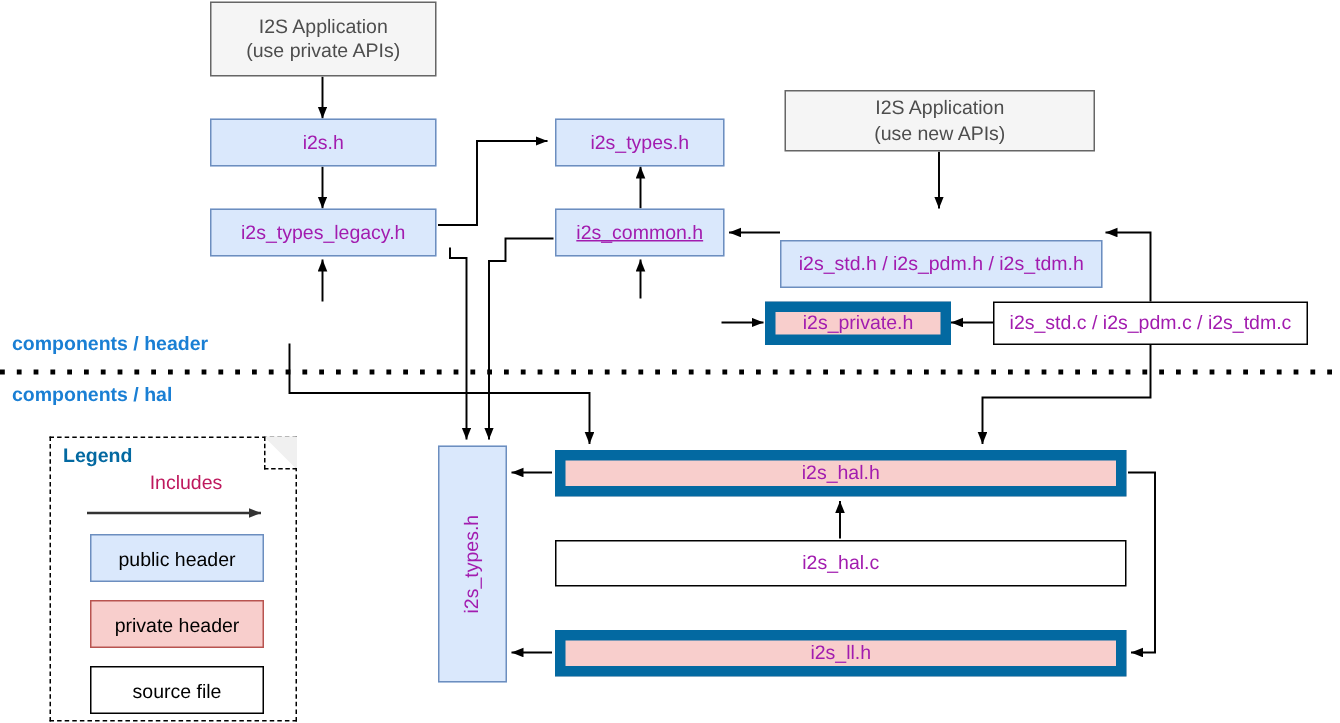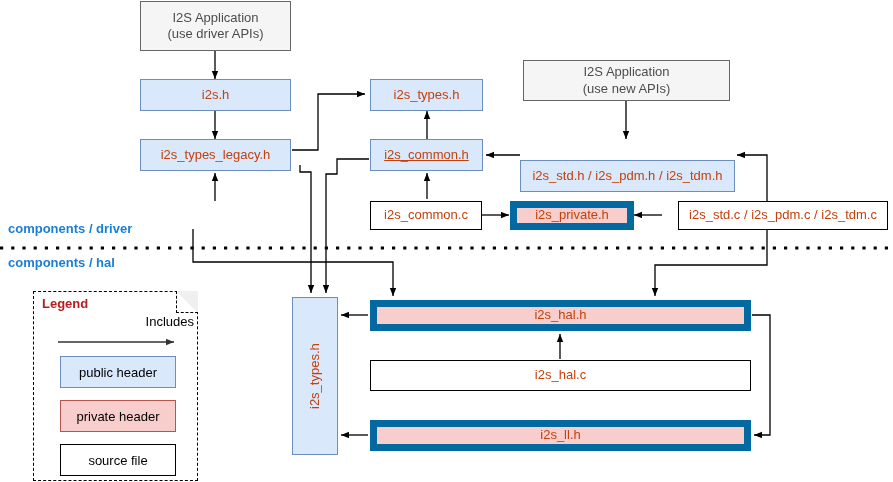--- a/index.html
+++ b/index.html
@@ -1,38 +1,38 @@
 <!DOCTYPE html>
 <html><head>
 <meta charset="utf-8">
 <style>
   html,body{margin:0;padding:0;background:#ffffff;}
   body{width:893px;height:482px;font-family:"Liberation Sans",sans-serif;overflow:hidden;}
   #stage{position:relative;width:877px;height:482px;}
   svg#wires{position:absolute;left:0;top:0;width:893px;height:482px;pointer-events:none;}
 
   .node{position:absolute;box-sizing:border-box;display:flex;align-items:center;justify-content:center;
-        text-align:center;font-size:13px;line-height:1.25;color:#c2410c;z-index:3;}
+        text-align:center;font-size:13px;line-height:1.25;color:#a21caf;z-index:3;}
   .app{background:#f5f5f5;border:1px solid #666666;color:#4d4d4d;}
   .pub{background:#dae8fc;border:1px solid #6c8ebf;}
   .priv{background:#f8cecc;border:7px solid #0369a1;}
   .src{background:#ffffff;border:1px solid #000000;}
 
   .vertical{writing-mode:vertical-rl;transform:rotate(180deg);}
 
   .zonelabel{position:absolute;color:#1a7fd4;font-weight:bold;font-size:13px;z-index:4;}
 
   #legend{position:absolute;left:33px;top:291px;width:165px;height:190px;z-index:5;
           border:1px dashed #000;background:#ffffff;box-sizing:border-box;}
   #legend .foldmask{position:absolute;right:-1px;top:-1px;width:22px;height:22px;background:#ffffff;
           border-left:1px dashed #000;border-bottom:1px dashed #000;box-sizing:border-box;}
   #legend .foldtri{position:absolute;right:-1px;top:-1px;width:0;height:0;
           border-left:22px solid transparent;border-top:22px solid #f0f0f0;}
-  .leg-title{position:absolute;left:8px;top:4px;font-size:13px;font-weight:bold;color:#b91c1c;}
-  .leg-inc{position:absolute;left:20px;top:22px;width:140px;text-align:right;font-size:13px;color:#000000;}
+  .leg-title{position:absolute;left:8px;top:4px;font-size:13px;font-weight:bold;color:#0369a1;}
+  .leg-inc{position:absolute;left:20px;top:22px;width:140px;text-align:center;font-size:13px;color:#be185d;}
   .leg-arrowbox{position:absolute;left:22px;top:44px;width:124px;height:12px;}
   .leg-item{position:absolute;left:26px;width:116px;height:32px;box-sizing:border-box;
             display:flex;align-items:center;justify-content:center;font-size:13px;color:#000;}
   .leg-pub{top:64px;background:#dae8fc;border:1px solid #6c8ebf;}
   .leg-priv{top:108px;background:#f8cecc;border:1px solid #b85450;}
   .leg-src{top:152px;background:#ffffff;border:1px solid #000000;}
 </style>
 </head>
 <body>
 
@@ -83,54 +83,53 @@
       <path d="M752,315 L770,315 L770,435 L754,435"></path>
 
       <path d="M368,435 L341,435"></path>
     </g>
 
     <line x1="0" y1="248" x2="893" y2="248" stroke="#000" stroke-width="3.2" stroke-dasharray="3.2 8" stroke-linecap="butt"></line>
   </svg>
 
   <div class="node app" style="left:140px;top:1px;width:151px;height:50px;flex-direction:column;">
     <span>I2S Application</span>
-    <span>(use driver APIs)</span>
+    <span>(use private APIs)</span>
   </div>
 
   <div class="node app" style="left:523px;top:60px;width:207px;height:41px;flex-direction:column;">
     <span>I2S Application</span>
     <span>(use new APIs)</span>
   </div>
 
   <div class="node pub" style="left:140px;top:79px;width:151px;height:32px;">i2s.h</div>
 
   <div class="node pub" style="left:140px;top:139px;width:151px;height:32px;">i2s_types_legacy.h</div>
 
   <div class="node pub" style="left:370px;top:79px;width:113px;height:32px;">i2s_types.h</div>
 
   <div class="node pub" style="left:370px;top:139px;width:113px;height:32px;text-decoration:underline;">i2s_common.h</div>
 
   <div class="node pub" style="left:520px;top:139px;width:215px;height:32px;margin-top:21px;">i2s_std.h / i2s_pdm.h / i2s_tdm.h</div>
 
 
-  <div class="node src" style="left:370px;top:201px;width:112px;height:29px;">i2s_common.c</div>
 
   <div class="node priv" style="left:510px;top:201px;width:124px;height:29px;">i2s_private.h</div>
 
-  <div class="node src" style="left:662px;top:201px;width:210px;height:29px;margin-left:16px;">i2s_std.c / i2s_pdm.c / i2s_tdm.c</div>
+  <div class="node src" style="left:662px;top:201px;width:210px;height:29px;">i2s_std.c / i2s_pdm.c / i2s_tdm.c</div>
 
   <div class="node pub vertical" style="left:292px;top:297px;width:46px;height:158px;">i2s_types.h</div>
 
   <div class="node priv" style="left:370px;top:300px;width:381px;height:31px;">i2s_hal.h</div>
 
   <div class="node src" style="left:370px;top:360px;width:381px;height:31px;">i2s_hal.c</div>
 
   <div class="node priv" style="left:370px;top:420px;width:381px;height:31px;">i2s_ll.h</div>
 
-  <div class="zonelabel" style="left:8px;top:221px;">components / driver</div>
+  <div class="zonelabel" style="left:8px;top:221px;">components / header</div>
   <div class="zonelabel" style="left:8px;top:255px;">components / hal</div>
 
   <div id="legend">
     <div class="foldtri"></div>
     <div class="foldmask" style="background:transparent;"></div>
     <div class="leg-title">Legend</div>
     <div class="leg-inc">Includes</div>
     <svg class="leg-arrowbox" viewBox="0 0 124 12">
       <defs>
         <marker id="ah2" markerWidth="9" markerHeight="9" refX="8" refY="3.2" orient="auto" markerUnits="userSpaceOnUse">

